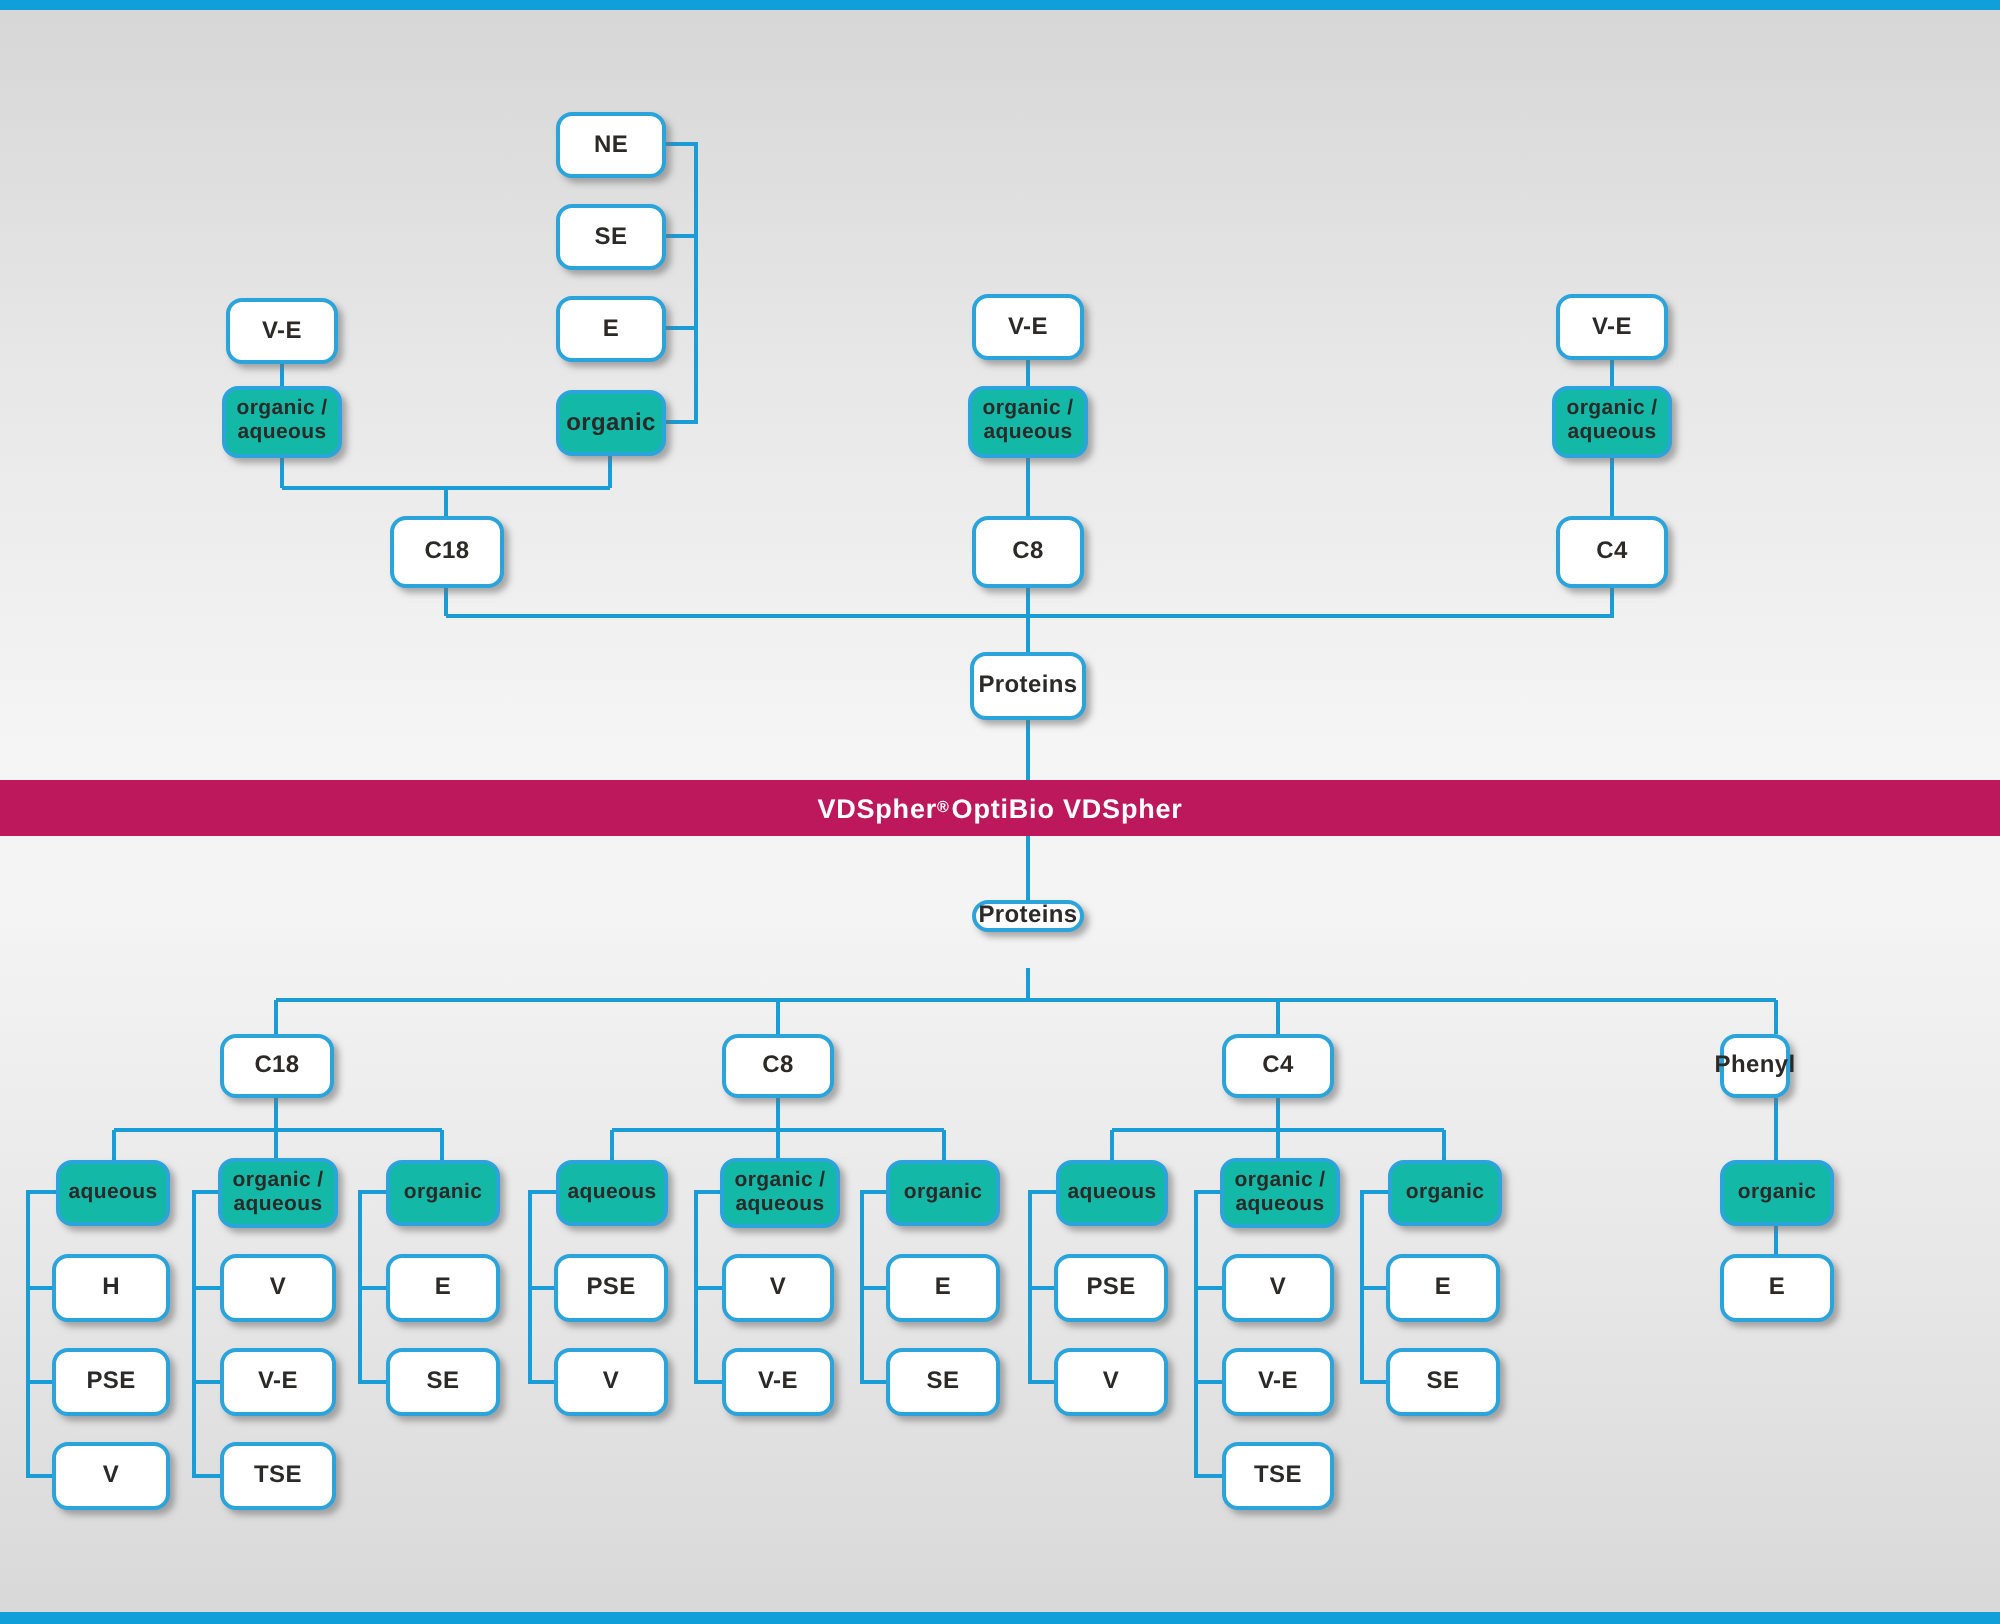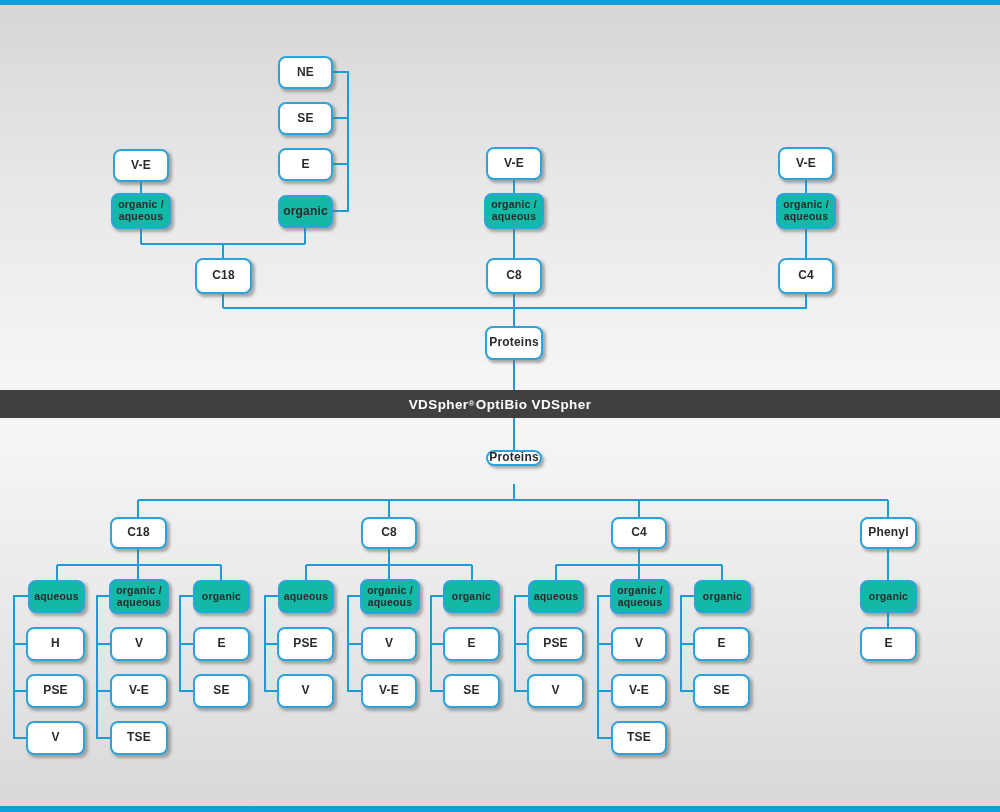--- a/index.html
+++ b/index.html
@@ -19,21 +19,21 @@
     display:flex;align-items:center;justify-content:center;text-align:center;
     background:#ffffff;border:2px solid #2ba4dc;border-radius:8px;
     font-weight:700;font-size:12px;line-height:1.12;color:#2b2a29;
     letter-spacing:.2px;white-space:pre-line;
     box-shadow:2.5px 2.5px 3px rgba(110,110,110,.55);
   }
   .node.lb{background:#14b8a6;}
   .node.sm{font-size:10.5px;}
   .banner{
     position:absolute;left:0;top:390px;width:1000px;height:28px;z-index:3;
-    background:#404040;display:flex;align-items:center;justify-content:center;
+    background:#be185d;display:flex;align-items:center;justify-content:center;
     color:#ffffff;font-weight:700;font-size:13.5px;letter-spacing:.4px;
   }
   .banner sup{font-size:8px;vertical-align:top;line-height:1;margin-right:1px;}
 </style>
 </head>
 <body>
 
 <div class="stage">
 
   <div class="bar top"></div>
@@ -88,21 +88,21 @@
     <span>VDSpher</span>
       <sup>®</sup>
       <span> OptiBio VDSpher</span>
   </div>
 
   <div class="node" style="left:486px;top:450px;width:56px;height:16px;">Proteins</div>
 
   <div class="node" style="left:110px;top:517px;width:57px;height:32px;">C18</div>
   <div class="node" style="left:361px;top:517px;width:56px;height:32px;">C8</div>
   <div class="node" style="left:611px;top:517px;width:56px;height:32px;">C4</div>
-  <div class="node" style="left:860px;top:517px;width:57px;height:32px;">Phenyl</div>
+  <div class="node" style="left:860px;top:517px;width:35px;height:32px;">Phenyl</div>
 
   <div class="node lb sm" style="left:28px;top:580px;width:57px;height:33px;">aqueous</div>
   <div class="node" style="left:26px;top:627px;width:59px;height:34px;">H</div>
   <div class="node" style="left:26px;top:674px;width:59px;height:34px;">PSE</div>
   <div class="node" style="left:26px;top:721px;width:59px;height:34px;">V</div>
 
   <div class="node lb sm" style="left:109px;top:579px;width:60px;height:35px;">organic /
 aqueous</div>
   <div class="node" style="left:110px;top:627px;width:58px;height:34px;">V</div>
   <div class="node" style="left:110px;top:674px;width:58px;height:34px;">V-E</div>

